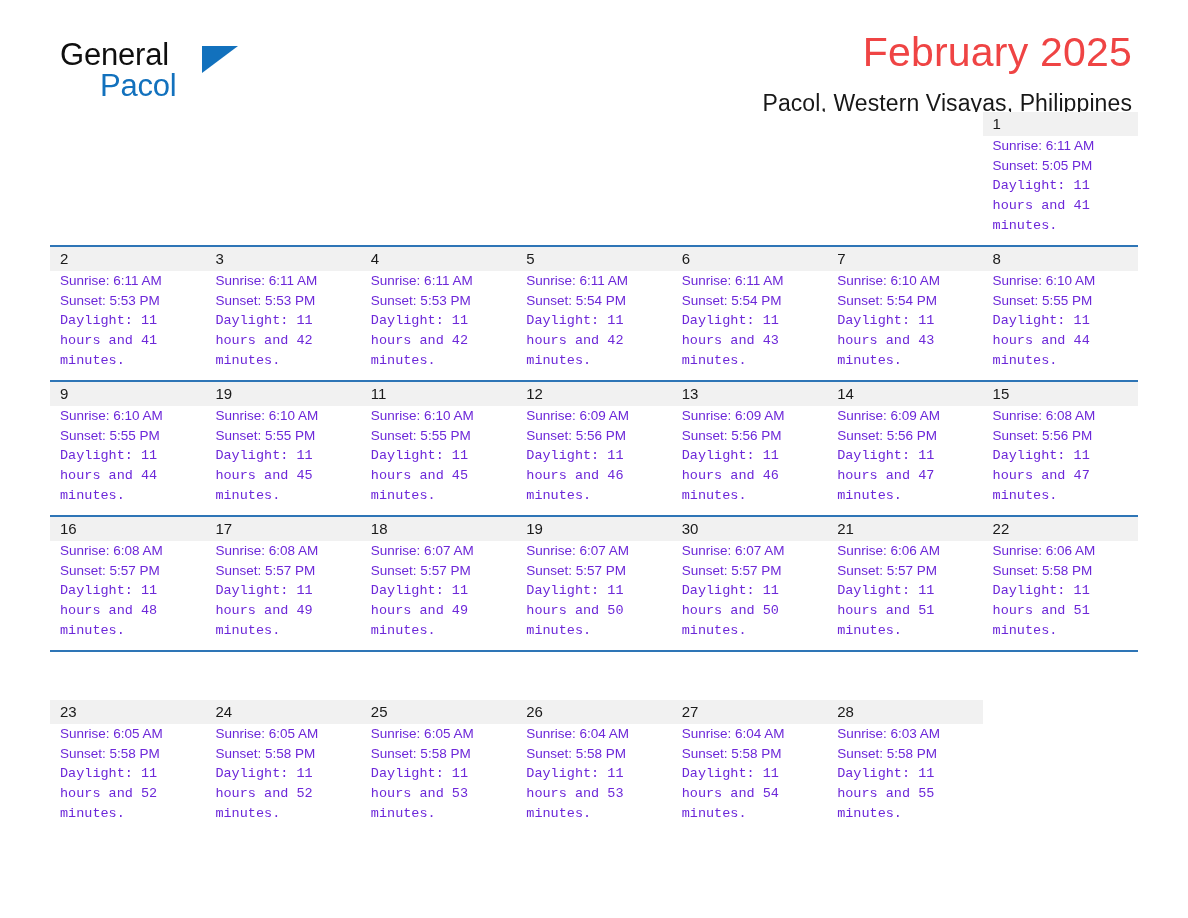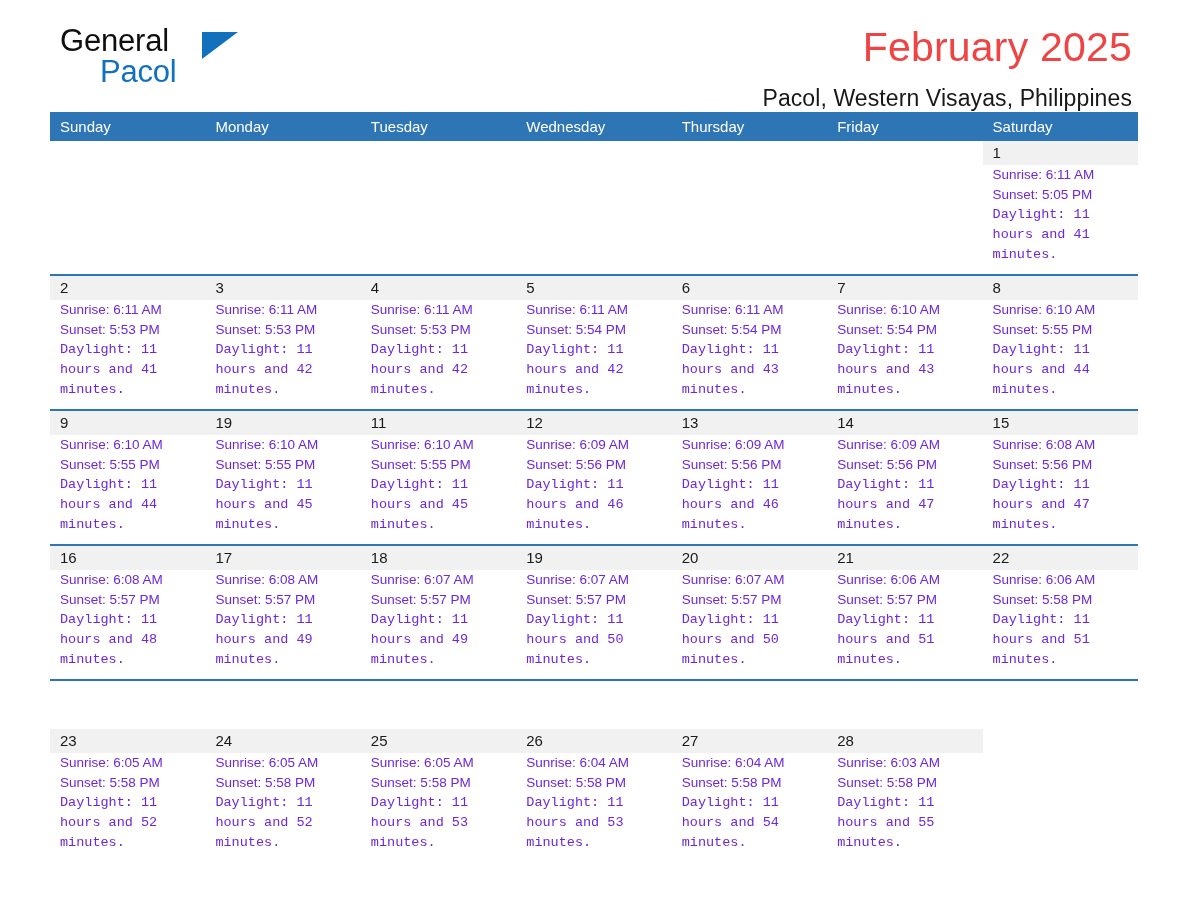--- a/index.html
+++ b/index.html
@@ -18,23 +18,23 @@
     position: relative;
     width: 1188px;
     height: 918px;
     box-sizing: border-box;
     padding: 0 50px;
   }
 
   
   .header {
     display: flex;
-    align-items: flex-start;
+    align-items: center;
     justify-content: space-between;
-    padding-top: 24px;
+    padding-top: 49px;
     height: 96px;
     box-sizing: border-box;
   }
   .brand {
     position: relative;
     width: 200px;
     height: 70px;
     padding-left: 10px;
     box-sizing: border-box;
   }
@@ -163,29 +163,20 @@
 
     <div class="title-block">
       <h1 class="cal-title">February 2025</h1>
       <h2 class="cal-subtitle">Pacol, Western Visayas, Philippines</h2>
     </div>
 
   </div>
 
   <div class="calendar">
 
-    <div class="weekday-row">
-      <div class="weekday">Sunday</div>
-      <div class="weekday">Monday</div>
-      <div class="weekday">Tuesday</div>
-      <div class="weekday">Wednesday</div>
-      <div class="weekday">Thursday</div>
-      <div class="weekday">Friday</div>
-      <div class="weekday">Saturday</div>
-    </div>
 
     <div id="weeks-container">
         <div class="week-row first">
           <div class="day-cell">
             <div class="date-strip"></div>
           </div>
           <div class="day-cell">
             <div class="date-strip"></div>
           </div>
           <div class="day-cell">
@@ -352,21 +343,21 @@
           </div>
           <div class="day-cell filled">
             <div class="date-strip">19</div>
             <div class="day-body">
               <div>Sunrise: 6:07 AM</div>
               <div>Sunset: 5:57 PM</div>
               <div class="daylight-wrap">Daylight: 11 hours and 50 minutes.</div>
             </div>
           </div>
           <div class="day-cell filled">
-            <div class="date-strip">20</div>
+            <div class="date-strip">30</div>
             <div class="day-body">
               <div>Sunrise: 6:07 AM</div>
               <div>Sunset: 5:57 PM</div>
               <div class="daylight-wrap">Daylight: 11 hours and 50 minutes.</div>
             </div>
           </div>
           <div class="day-cell filled">
             <div class="date-strip">21</div>
             <div class="day-body">
               <div>Sunrise: 6:06 AM</div>

